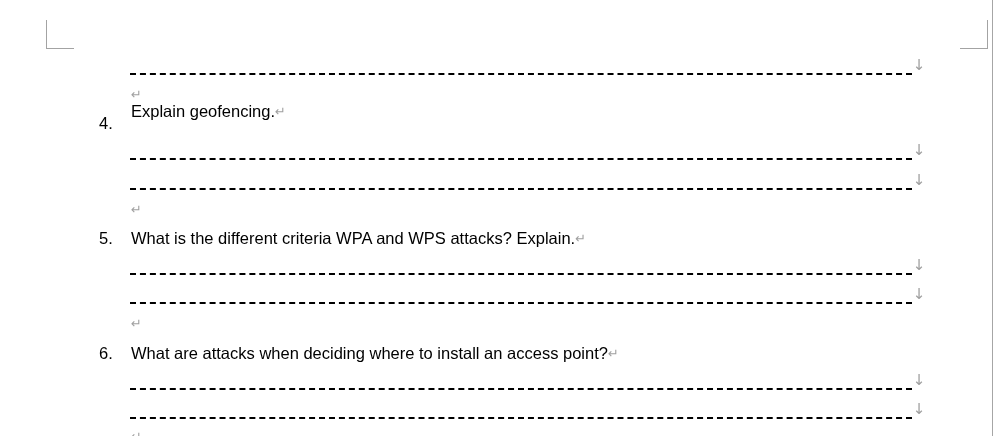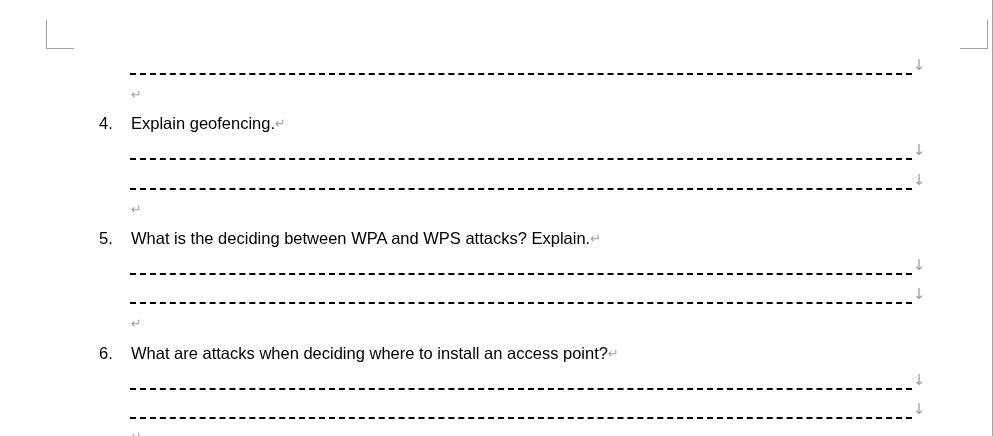--- a/index.html
+++ b/index.html
@@ -122,28 +122,28 @@
 <div id="page">
 
   <div class="corner tl"></div>
   <div class="corner tr"></div>
 
   <div class="doc clip-bottom">
       <div class="rule-line" style="top: 73px;"></div>
       <div class="lb-arrow" style="top: 58px;">↓</div>
       <div class="pilcrow" style="top: 88px;">↵</div>
       <div class="q-num" style="top: 113px;">4.</div>
-      <div class="q-text" style="top: 113px;"><span>Explain geofencing.</span><span class="q-mark">↵</span></div>
+      <div class="q-text" style="top: 101px;"><span>Explain geofencing.</span><span class="q-mark">↵</span></div>
       <div class="rule-line" style="top: 158px;"></div>
       <div class="lb-arrow" style="top: 143px;">↓</div>
       <div class="rule-line" style="top: 188px;"></div>
       <div class="lb-arrow" style="top: 173px;">↓</div>
       <div class="pilcrow" style="top: 203px;">↵</div>
       <div class="q-num" style="top: 228px;">5.</div>
-      <div class="q-text" style="top: 228px;"><span>What is the deciding between WPA and WPS attacks? Explain.</span><span class="q-mark">↵</span></div>
+      <div class="q-text" style="top: 228px;"><span>What is the different criteria WPA and WPS attacks? Explain.</span><span class="q-mark">↵</span></div>
       <div class="rule-line" style="top: 273px;"></div>
       <div class="lb-arrow" style="top: 258px;">↓</div>
       <div class="rule-line" style="top: 302px;"></div>
       <div class="lb-arrow" style="top: 287px;">↓</div>
       <div class="pilcrow" style="top: 317px;">↵</div>
       <div class="q-num" style="top: 343px;">6.</div>
       <div class="q-text" style="top: 343px;"><span>What are attacks when deciding where to install an access point?</span><span class="q-mark">↵</span></div>
       <div class="rule-line" style="top: 388px;"></div>
       <div class="lb-arrow" style="top: 373px;">↓</div>
       <div class="rule-line" style="top: 417px;"></div>

